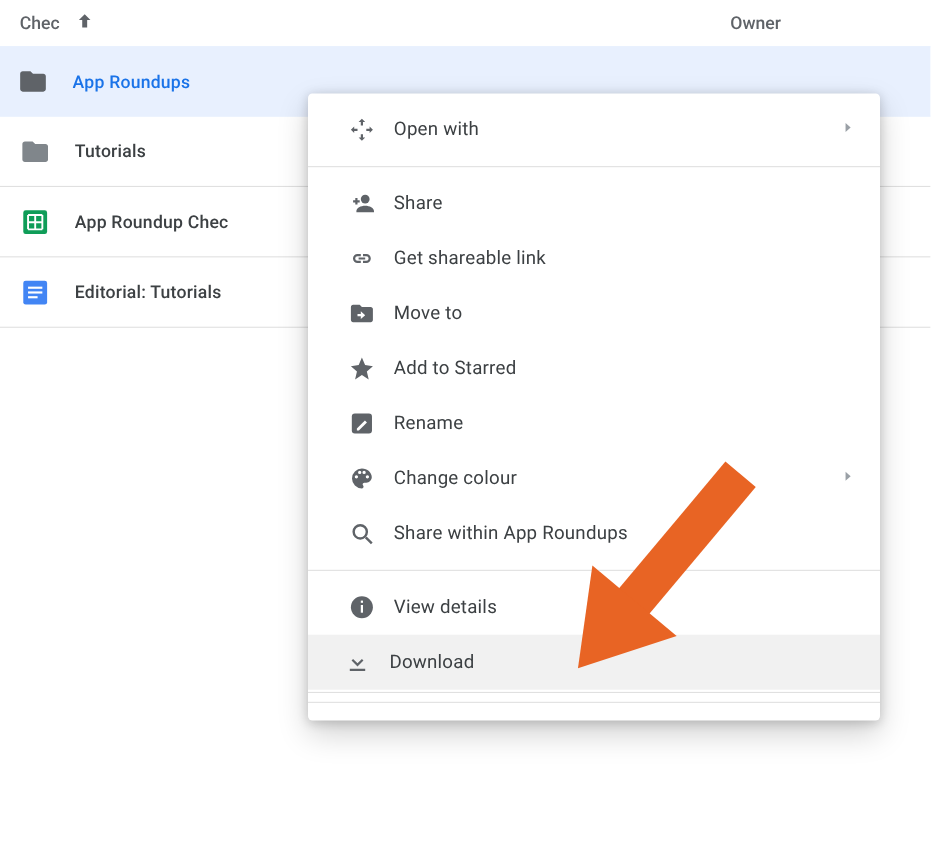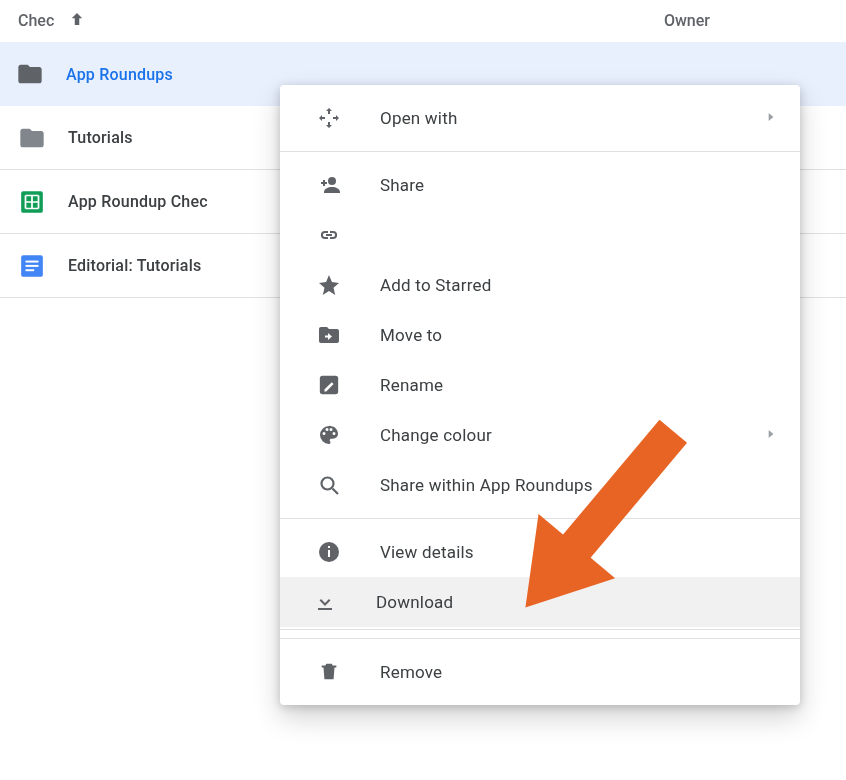--- a/index.html
+++ b/index.html
@@ -96,21 +96,21 @@
   .menu-item .mi-icon {
     width: 26px;
     height: 26px;
     display: flex;
     align-items: center;
     justify-content: center;
     color: #5f6368;
     flex-shrink: 0;
   }
   .menu-item .mi-label {
-    margin-left: 38px;
+    margin-left: 16px;
     letter-spacing: 0.2px;
   }
   .menu-item .mi-chevron {
     margin-left: auto;
     color: #9aa0a6;
   }
   .menu-item.highlight {
     background: #f1f1f1;
     padding-left: 32px;
   }
@@ -223,39 +223,40 @@
     </span>
     <span class="mi-label">Share</span>
   </div>
 
   <div class="menu-item">
     <span class="mi-icon">
       <svg width="24" height="24" viewBox="0 0 24 24" fill="#5f6368">
           <path d="M3.9 12a4.1 4.1 0 014.1-4.1h3v2h-3a2.1 2.1 0 100 4.2h3v2h-3A4.1 4.1 0 013.9 12zm5.1 1h6v-2H9v2zm7-5.1h-3v2h3a2.1 2.1 0 110 4.2h-3v2h3a4.1 4.1 0 100-8.2z"></path>
         </svg>
     </span>
-  </div>
-
-  <div class="menu-item">
-    <span class="mi-icon">
-      <svg width="24" height="24" viewBox="0 0 24 24" fill="#5f6368">
-          <path d="M12 2l2.9 6.9L22 10l-5.5 4.8L18.2 22 12 18l-6.2 4 1.7-7.2L2 10l7.1-1.1z"></path>
-        </svg>
-    </span>
-    <span class="mi-label">Add to Starred</span>
+    <span class="mi-label">Get shareable link</span>
   </div>
 
   <div class="menu-item">
     <span class="mi-icon">
       <svg width="24" height="24" viewBox="0 0 24 24" fill="#5f6368">
           <path d="M10 4H4c-1.1 0-2 .9-2 2v12c0 1.1.9 2 2 2h16c1.1 0 2-.9 2-2V8c0-1.1-.9-2-2-2h-8l-2-2z"></path>
           <path d="M11 10v2.5H8v2h3V17l4-3.5-4-3.5z" fill="#fff"></path>
         </svg>
     </span>
     <span class="mi-label">Move to</span>
+  </div>
+
+  <div class="menu-item">
+    <span class="mi-icon">
+      <svg width="24" height="24" viewBox="0 0 24 24" fill="#5f6368">
+          <path d="M12 2l2.9 6.9L22 10l-5.5 4.8L18.2 22 12 18l-6.2 4 1.7-7.2L2 10l7.1-1.1z"></path>
+        </svg>
+    </span>
+    <span class="mi-label">Add to Starred</span>
   </div>
 
   <div class="menu-item">
     <span class="mi-icon">
       <svg width="22" height="22" viewBox="0 0 24 24">
           <rect x="2" y="2" width="20" height="20" rx="3" fill="#5f6368"></rect>
           <path d="M7 17l8-8 2 2-8 8H7v-2z" fill="#fff"></path>
         </svg>
     </span>
     <span class="mi-label">Rename</span>
@@ -303,28 +304,20 @@
       <svg width="24" height="24" viewBox="0 0 24 24" fill="#5f6368">
           <path d="M12 3v10l4-4 1.4 1.4L12 16 6.6 10.4 8 9l4 4V3h0zM5 18h14v2H5z"></path>
         </svg>
     </span>
     <span class="mi-label">Download</span>
   </div>
 
   <div class="menu-thin-divider"></div>
   <div class="menu-divider"></div>
 
-  <div class="menu-item">
-    <span class="mi-icon">
-      <svg width="22" height="22" viewBox="0 0 24 24" fill="#5f6368">
-          <path d="M6 7h12l-1 13H7L6 7zm3-4h6l1 2h4v2H4V5h4l1-2z"></path>
-        </svg>
-    </span>
-    <span class="mi-label">Remove</span>
-  </div>
 
 </div>
 
 <div class="annotation-arrow">
   <svg width="300" height="300" viewBox="0 0 300 300">
     <g transform="rotate(40 150 150)">
       <rect x="140" y="30" width="36" height="170" fill="#e86424"></rect>
       <polygon points="158,260 108,180 208,180" fill="#e86424"></polygon>
     </g>
   </svg>

